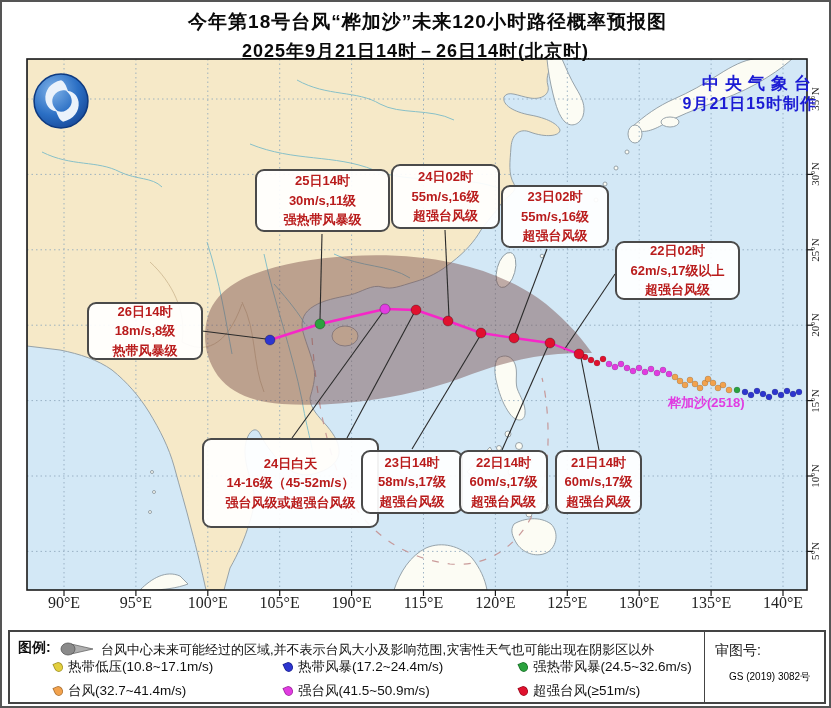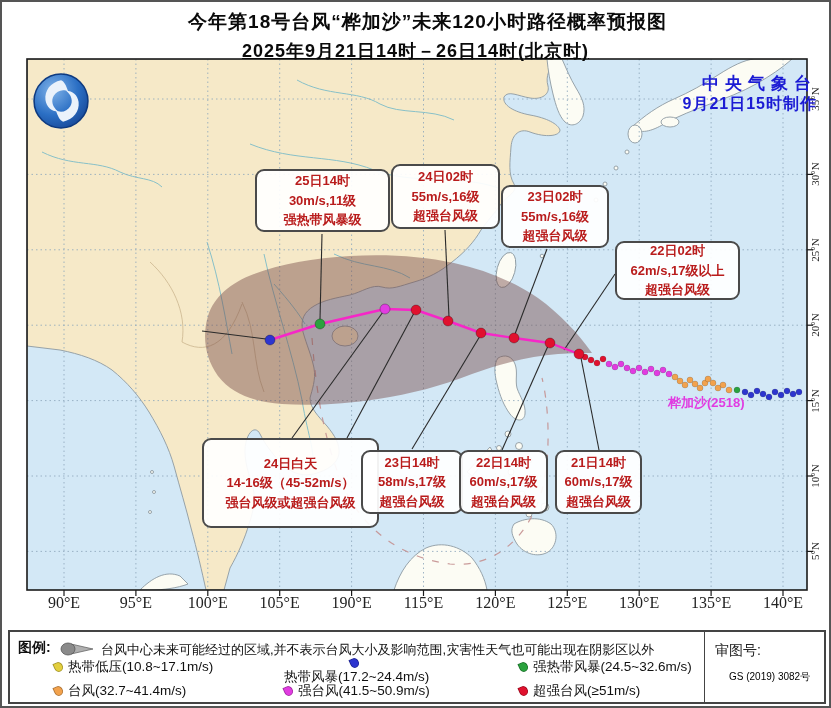--- a/index.html
+++ b/index.html
@@ -237,20 +237,25 @@
     </svg>
   </div>
 
   <div class="credit" style="color: rgb(27, 27, 212);">
     <div class="credit-l1">中央气象台</div>
     <div class="credit-l2">9月21日15时制作</div>
   </div>
 
   <div class="typhoon-name" style="color: rgb(225, 60, 225);">桦加沙(2518)</div>
 
+  <div class="callout" style="left:85px;top:300px;width:116px;height:58px">
+    <div>26日14时</div>
+    <div>18m/s,8级</div>
+    <div>热带风暴级</div>
+  </div>
   <div class="callout" style="left:253px;top:167px;width:135px;height:63px">
     <div>25日14时</div>
     <div>30m/s,11级</div>
     <div>强热带风暴级</div>
   </div>
   <div class="callout" style="left:389px;top:162px;width:109px;height:65px">
     <div>24日02时</div>
     <div>55m/s,16级</div>
     <div>超强台风级</div>
   </div>
@@ -313,21 +318,21 @@
         <polygon points="12,4 34,9 12,14" fill="#b0b0b0" stroke="#666" stroke-width="0.8"></polygon>
         <ellipse cx="9" cy="9" rx="7" ry="6" fill="#8a8a8a" stroke="#555" stroke-width="0.8"></ellipse>
       </svg>
     </div>
     <div class="cone-text">台风中心未来可能经过的区域,并不表示台风大小及影响范围,灾害性天气也可能出现在阴影区以外</div>
     <div id="legend-items">
         <div class="legend-item" style="left: 44px; top: 26px;">
           <span class="tsymbol" style="background: rgb(227, 207, 62);"></span>
           <span>热带低压(10.8~17.1m/s)</span>
         </div>
-        <div class="legend-item" style="left: 274px; top: 26px; flex-direction: column;">
+        <div class="legend-item" style="left: 274px; top: 26px;">
           <span class="tsymbol" style="background: rgb(45, 53, 207);"></span>
           <span>热带风暴(17.2~24.4m/s)</span>
         </div>
         <div class="legend-item" style="left: 509px; top: 26px;">
           <span class="tsymbol" style="background: rgb(42, 162, 62);"></span>
           <span>强热带风暴(24.5~32.6m/s)</span>
         </div>
         <div class="legend-item" style="left: 44px; top: 50px;">
           <span class="tsymbol" style="background: rgb(242, 162, 77);"></span>
           <span>台风(32.7~41.4m/s)</span>

